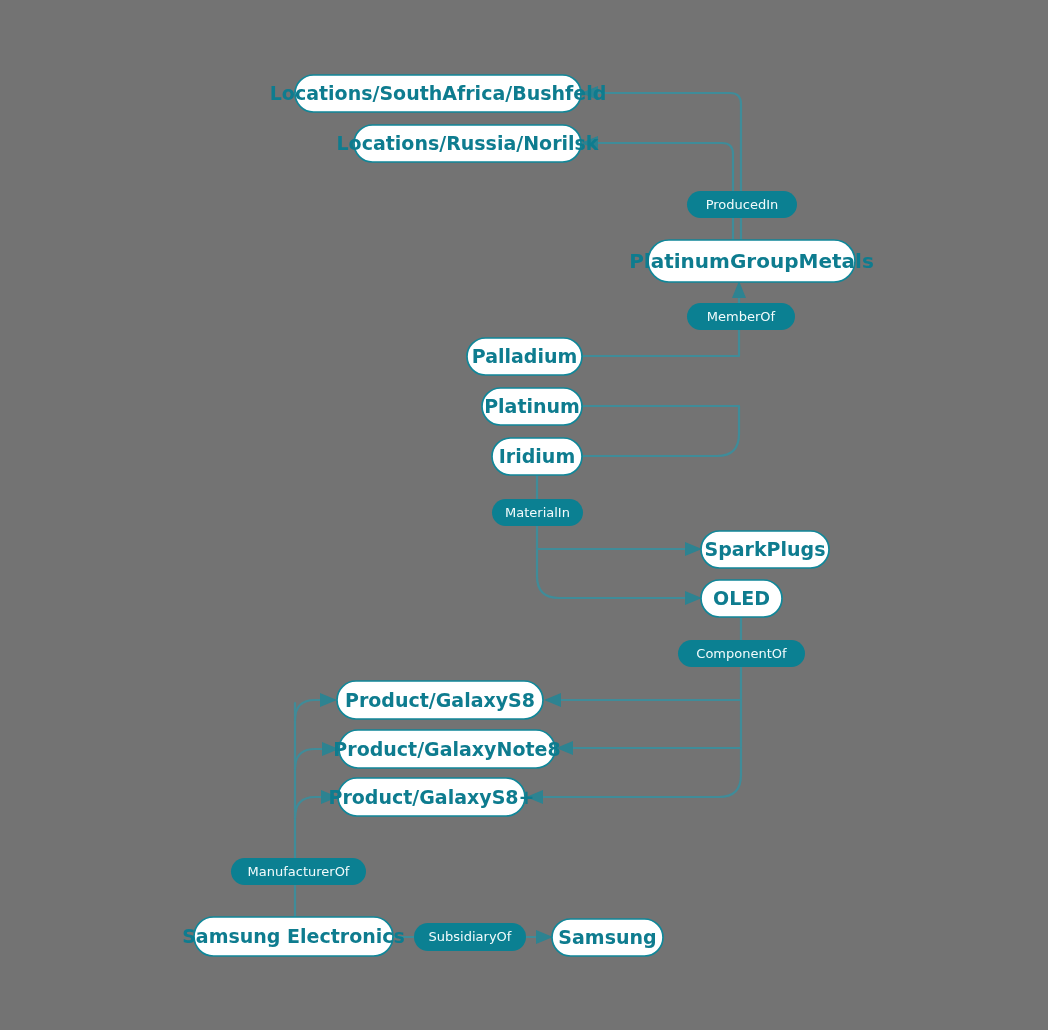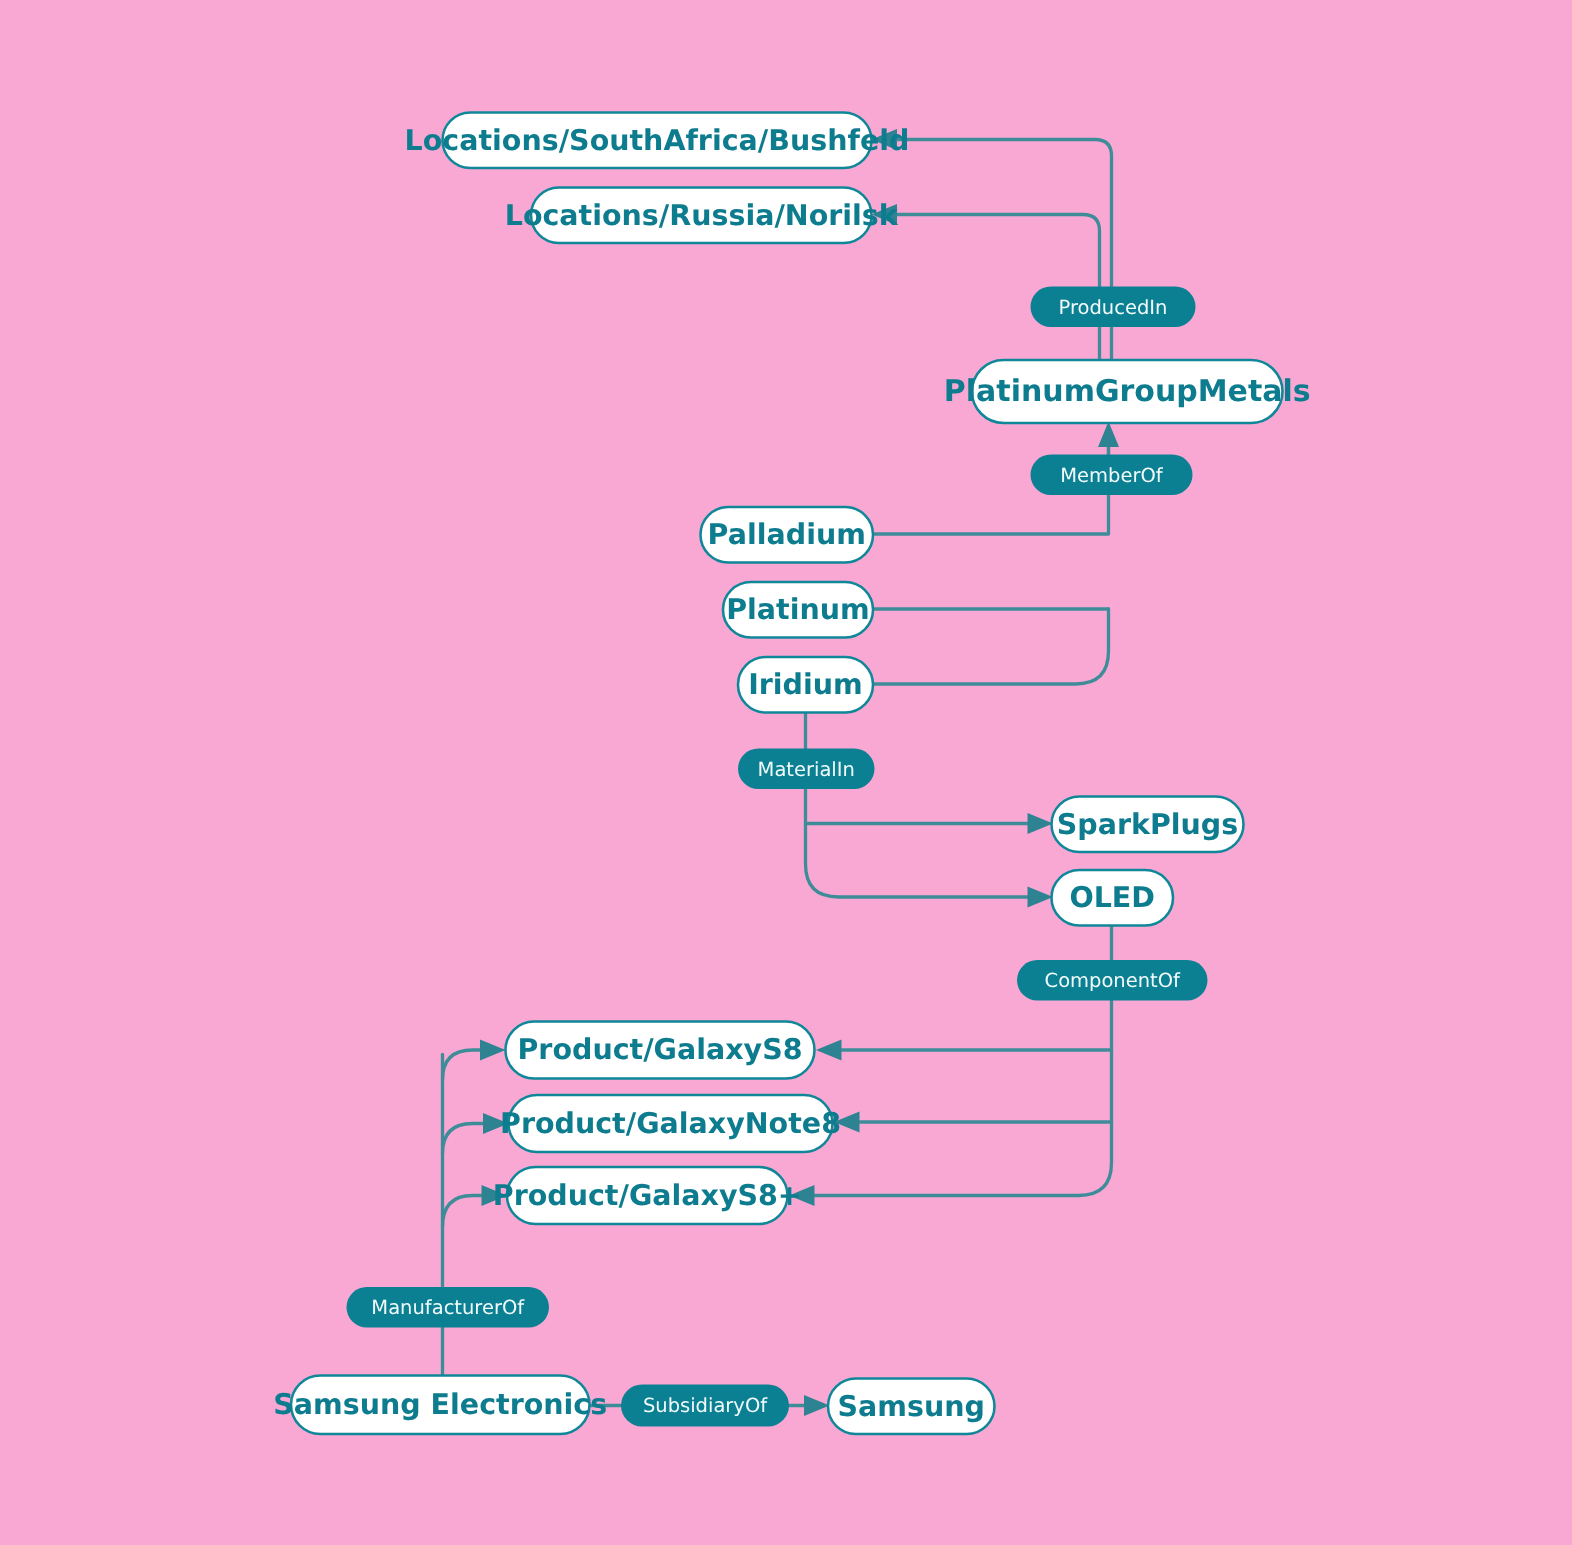--- a/index.html
+++ b/index.html
@@ -10,21 +10,21 @@
   body {
     width: 1048px;
     height: 1030px;
     font-family: "DejaVu Sans", sans-serif;
     overflow: hidden;
   }
   #graph-root {
     position: relative;
     width: 1048px;
     height: 1030px;
-    background: #f9a8d4;
+    background: #737373;
   }
   svg#graph-svg {
     position: absolute;
     top: 0;
     left: 0;
     width: 1048px;
     height: 1030px;
   }
   .edge-path {
     fill: none;

